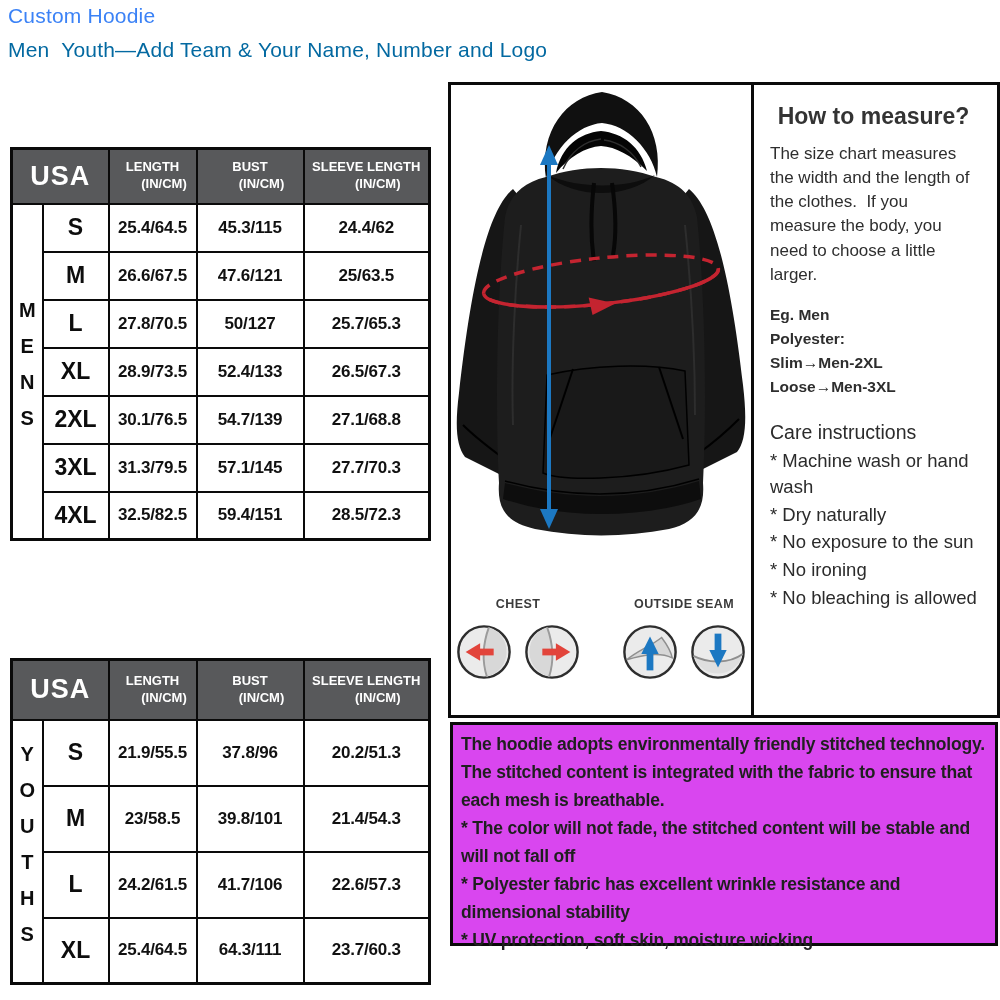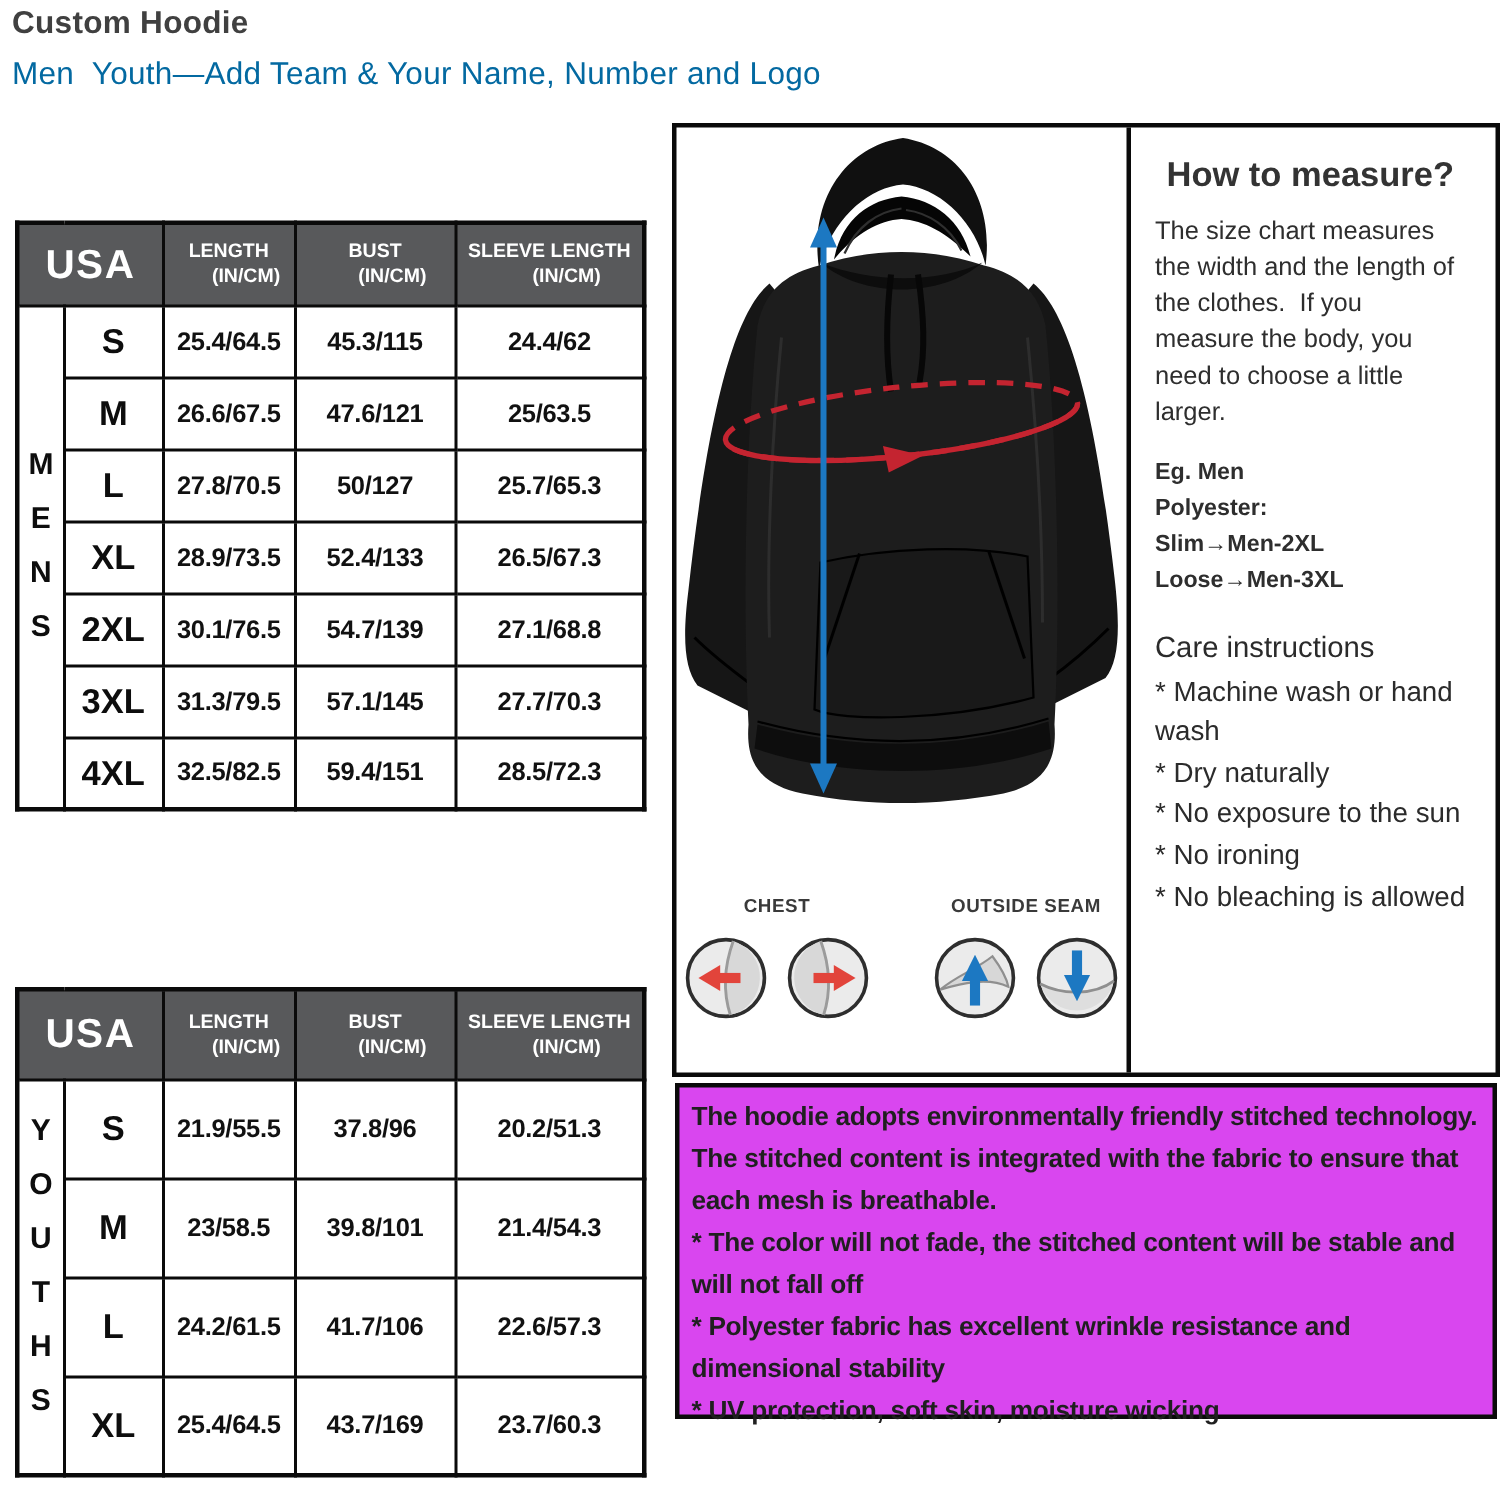--- a/index.html
+++ b/index.html
@@ -2,21 +2,21 @@
 <html><head>
 <meta charset="utf-8">
 <style>
   * { margin:0; padding:0; box-sizing:border-box; }
   html,body { background:#ffffff; }
   body { font-family:"Liberation Sans", sans-serif; color:#222; }
   .stage { position:relative; width:1000px; height:1000px; background:#fff; overflow:hidden; }
 
   
   .title-block { position:absolute; left:8px; top:4px; }
-  .main-title { font-size:21px; font-weight:700; color:#404040; letter-spacing:.2px; }
+  .main-title { font-size:21px; font-weight:400; color:#3b82f6; letter-spacing:.2px; }
   .sub-title  { font-size:21px; font-weight:400; color:#0369a1; margin-top:10px; white-space:pre-wrap; letter-spacing:.2px; }
 
   
   table.size-table { border-collapse:collapse; table-layout:fixed; position:absolute; background:#fff;
                      border:3px solid #0a0a0a; }
   #mens-table   { left:10px; top:147px; width:421px; }
   #youths-table { left:10px; top:658px; width:421px; }
   .size-table col.c-group  { width:31px; }
   .size-table col.c-size   { width:66px; }
   .size-table col.c-length { width:88px; }
@@ -169,21 +169,21 @@
       </tr>
       <tr>
         <td class="size-cell">L</td>
         <td class="val-cell">24.2/61.5</td>
         <td class="val-cell">41.7/106</td>
         <td class="val-cell">22.6/57.3</td>
       </tr>
       <tr>
         <td class="size-cell">XL</td>
         <td class="val-cell">25.4/64.5</td>
-        <td class="val-cell">43.7/169</td>
+        <td class="val-cell">64.3/111</td>
         <td class="val-cell">23.7/60.3</td>
       </tr>
     </tbody>
   </table>
 
   <div class="panels">
 
     <div class="hoodie-panel">
       <svg class="hoodie-svg" width="100%" height="462" viewBox="0 0 300 460" preserveAspectRatio="xMidYMin meet">
 

